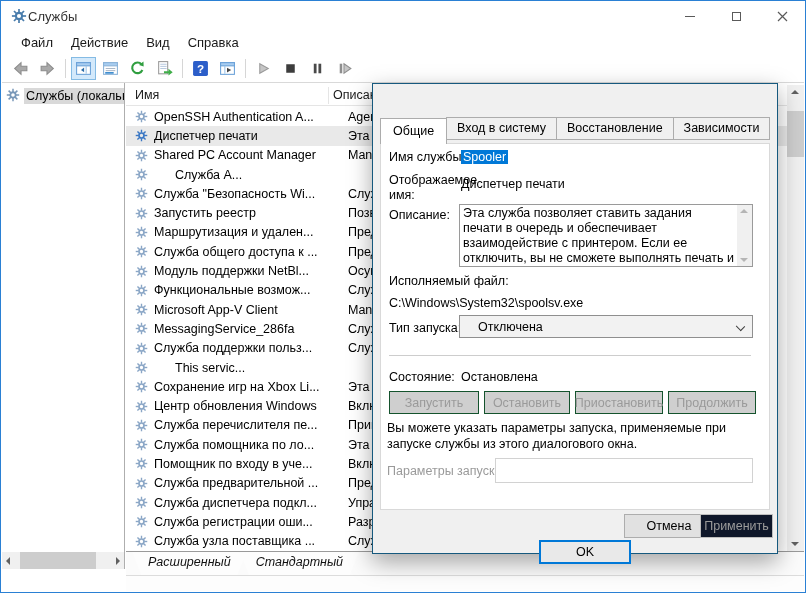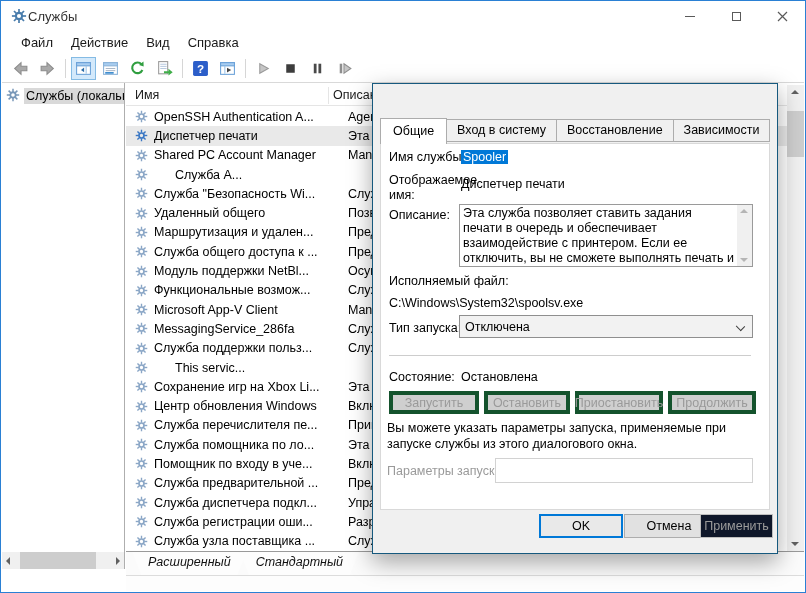--- a/index.html
+++ b/index.html
@@ -60,41 +60,41 @@
 
   .view-tabs { position:absolute; left:0; right:0; top:468px; height:24px; border-top:1px solid #9a9a9a; display:flex; padding-left:6px; background:#fbfbfb; }
   .vtab { position:relative; padding:3px 16px 4px; background:#fdfdfd; clip-path:polygon(0 0,100% 0,calc(100% - 9px) 100%,9px 100%); filter:drop-shadow(0 1px 1px #9a9a9a); margin-right:-7px; font-size:12.5px; color:#111;font-style:italic; }
   .status-strip { position:absolute; left:0; right:0; top:492px; bottom:0; background:#fdfdfd; border-top:1px solid #dcdcdc; }
 
   
   .dialog { position:absolute; left:371px; top:82px; width:406px; height:471px; background:#f0f0f0; border:1px solid #16597e; box-shadow:0 8px 22px rgba(0,0,0,.35); z-index:10; }
   .dlg-titlebar { position:absolute; left:0; top:0; right:0; height:28px; background:#16597e; display:flex; align-items:center; }
   .dlg-title { color:#fff; font-size:13px; margin-left:13px; white-space:nowrap; }
   .dlg-close { position:absolute; right:0; top:0; width:44px; height:28px; display:flex; align-items:center; justify-content:center; }
-  .dlg-tabs { position:absolute; left:7px; top:33px; right:7px; height:26px; display:flex; align-items:center; }
+  .dlg-tabs { position:absolute; left:7px; top:33px; right:7px; height:26px; display:flex; align-items:flex-start; }
   .dtab { border:1px solid #acacac; background:#f0f0f0; padding:3px 10px 4px; margin-right:-1px; font-size:12.5px; position:relative; }
   .dtab.active { background:#fff; padding:5px 12px 6px; top:1px; z-index:2; border-bottom:none; }
   .dlg-page { position:absolute; left:7px; right:7px; top:59px; height:367px; background:#fff; border:1px solid #d9d9d9; }
 
   .fld-label { position:absolute; left:8px; color:#000; }
   .selval { background:#0078d7; color:#fff; padding:0 2px; }
   .descbox { position:absolute; left:78px; top:60px; width:294px; height:63px; background:#fff; border:1px solid #9a9a9a; overflow:hidden; }
   .descbox .txt { position:absolute; left:3px; top:1px; right:18px; line-height:15px; }
   .descbox .sb { position:absolute; right:0; top:0; width:15px; height:100%; background:#f0f0f0; }
   .sb-up, .sb-down { position:absolute; left:3px; width:0; height:0; border:4px solid transparent; }
   .sb-up { top:4px; border-bottom-color:#b5b5b5; border-top:none; }
   .sb-down { bottom:4px; border-top-color:#b5b5b5; border-bottom:none; }
 
-  .combo { position:absolute; left:78px; top:171px; width:294px; height:23px; background:#f2f2f2; border:1px solid #8f8f8f; display:flex; align-items:center; padding-left:5px; }
+  .combo { position:absolute; left:78px; top:171px; width:294px; height:23px; background:#f2f2f2; border:1px solid #8f8f8f; display:flex; align-items:center; padding-left:18px; }
   .combo .chev { position:absolute; right:8px; top:7px; width:7px; height:7px; border-right:1.4px solid #3c3c3c; border-bottom:1.4px solid #3c3c3c; transform:rotate(45deg) scaleY(.9); }
 
   .dlg-hr { position:absolute; left:8px; right:18px; top:211px; border-top:1px solid #cdcdcd; }
 
   .ctrl-buttons { position:absolute; left:8px; top:247px; display:flex; gap:5px; }
-  .cbtn { height:23px; background:#cfcfcf; border:4px solid #14532d; color:#9a9a9a; font-size:12.5px; display:flex; align-items:center; justify-content:center; }
+  .cbtn { height:23px; background:#cfcfcf; border:1px solid #14532d; color:#9a9a9a; font-size:12.5px; display:flex; align-items:center; justify-content:center; }
 
   .note { position:absolute; left:6px; top:276px; width:382px; line-height:16px; }
   .params-label { position:absolute; left:6px; top:320px; color:#9a9a9a; }
   .params-input { position:absolute; left:114px; top:314px; width:258px; height:25px; background:#fff; border:1px solid #d2d2d2; }
 
   .dlg-footer { position:absolute; left:0; right:0; bottom:0; height:45px; }
   .fbtn { position:absolute; top:6px; height:24px; font-size:12.5px; display:flex; align-items:center; justify-content:center; }
   .fbtn.default { background:#e9e9e9; border:2px solid #0078d7; }
   .fbtn.normal { background:#e1e1e1; border:1px solid #adadad; }
   .fbtn.disabled { background:#0f172a; border:1px solid #bfbfbf; color:#9a9a9a; }
@@ -361,21 +361,21 @@
                   <line x1="10.40" y1="10.40" x2="13.02" y2="13.02"></line>
                   <line x1="8.00" y1="11.40" x2="8.00" y2="15.10"></line>
                   <line x1="5.60" y1="10.40" x2="2.98" y2="13.02"></line>
                   <line x1="4.60" y1="8.00" x2="0.90" y2="8.00"></line>
                   <line x1="5.60" y1="5.60" x2="2.98" y2="2.98"></line>
                   <line x1="8.00" y1="4.60" x2="8.00" y2="0.90"></line>
                   <line x1="10.40" y1="5.60" x2="13.02" y2="2.98"></line>
                 </g>
               </svg>
             </span>
-            <span class="svc-name">Удаленный общего</span>
+            <span class="svc-name">Запустить реестр</span>
             <span class="svc-desc">Позволяет...</span>
           </div>
           <div class="svc-row">
             <span class="gearwrap">
               <svg width="13" height="13" viewBox="0 0 16 16">
                 <circle cx="8" cy="8" r="3.1" fill="none" stroke="#8aa6c6" stroke-width="2.1"></circle>
                 <g stroke="#8aa6c6" stroke-width="1.7">
                   <line x1="11.40" y1="8.00" x2="15.10" y2="8.00"></line>
                   <line x1="10.40" y1="10.40" x2="13.02" y2="13.02"></line>
                   <line x1="8.00" y1="11.40" x2="8.00" y2="15.10"></line>
@@ -753,19 +753,19 @@
           <button class="cbtn" disabled="" style="width: 88px;">Продолжить</button>
         </div>
 
       <div class="note">Вы можете указать параметры запуска, применяемые при запуске службы из этого диалогового окна.</div>
 
       <span class="params-label">Параметры запуска:</span>
       <input class="params-input" type="text" value="" style="">
     </div>
 
     <div class="dlg-footer" id="dlg-footer">
-        <button class="fbtn default" style="left: 166px; width: 84px;">OK</button>
+        <button class="fbtn default" style="left: 166px; width: 92px; margin-top: 26px;">OK</button>
         <button class="fbtn normal" style="left: 251px; width: 90px;">Отмена</button>
         <button class="fbtn disabled" disabled="" style="left: 327px; width: 73px;">Применить</button>
       </div>
   </div>
 
 </div>
 
 </body></html>

